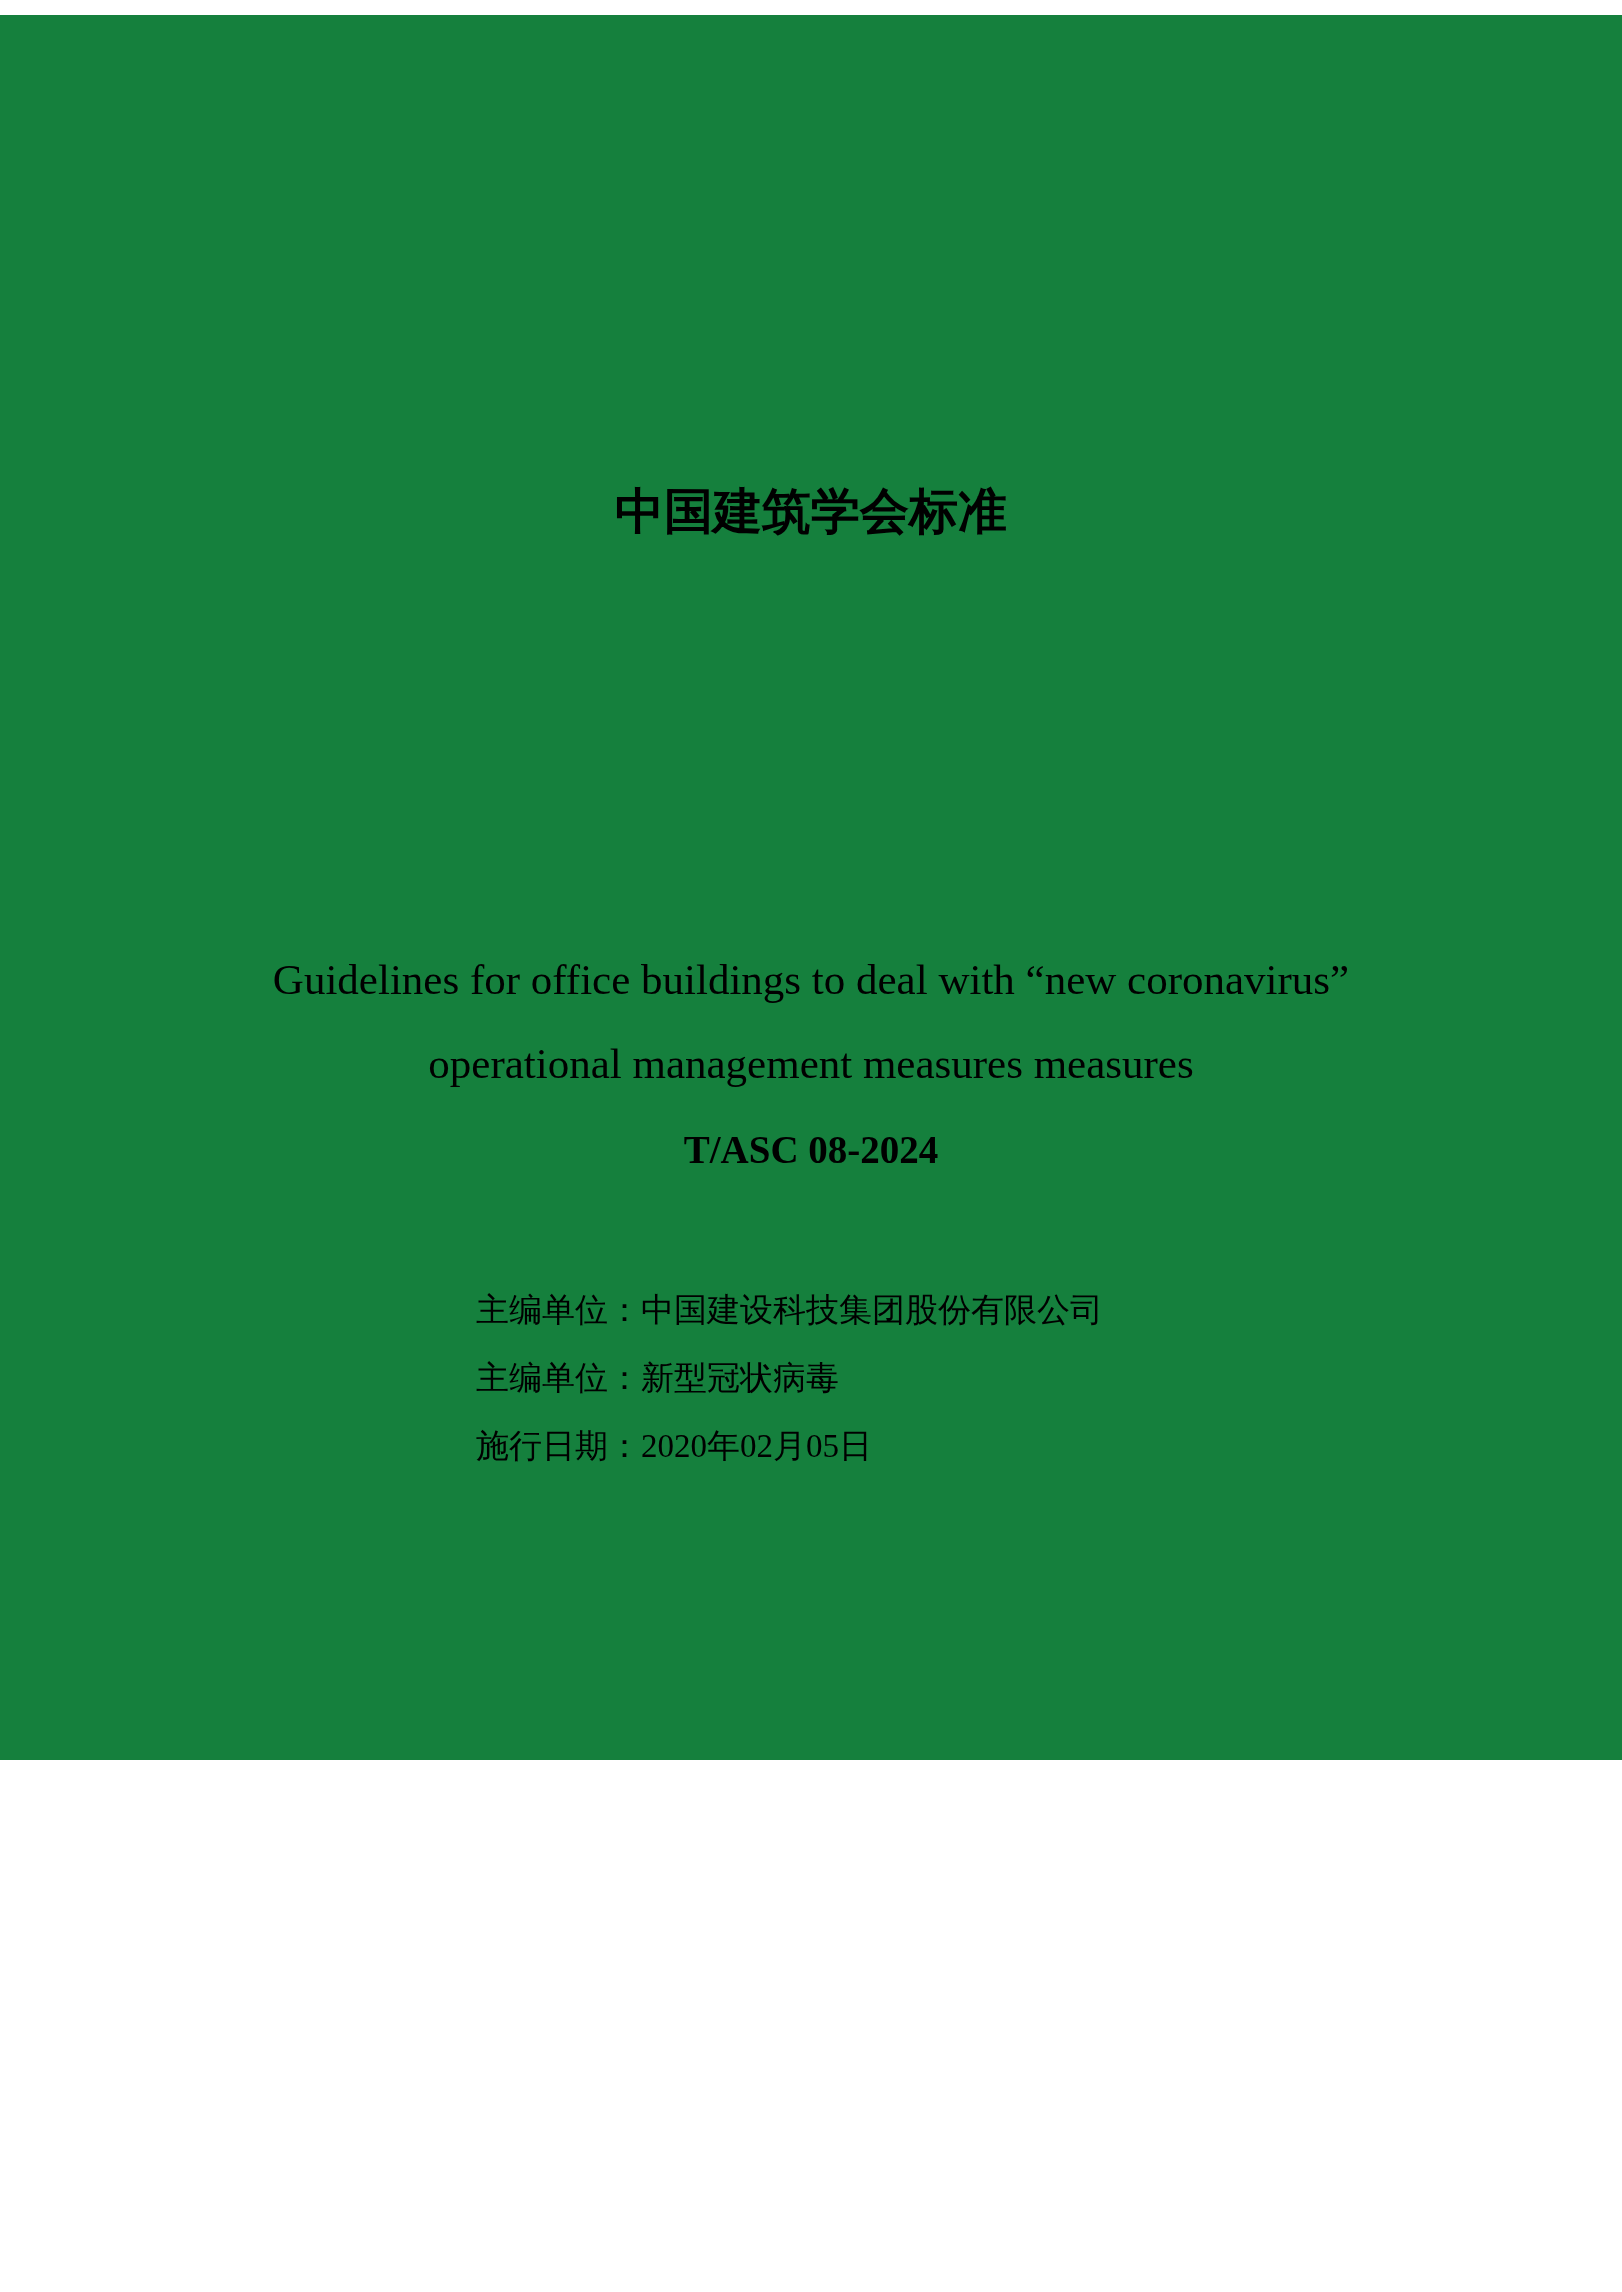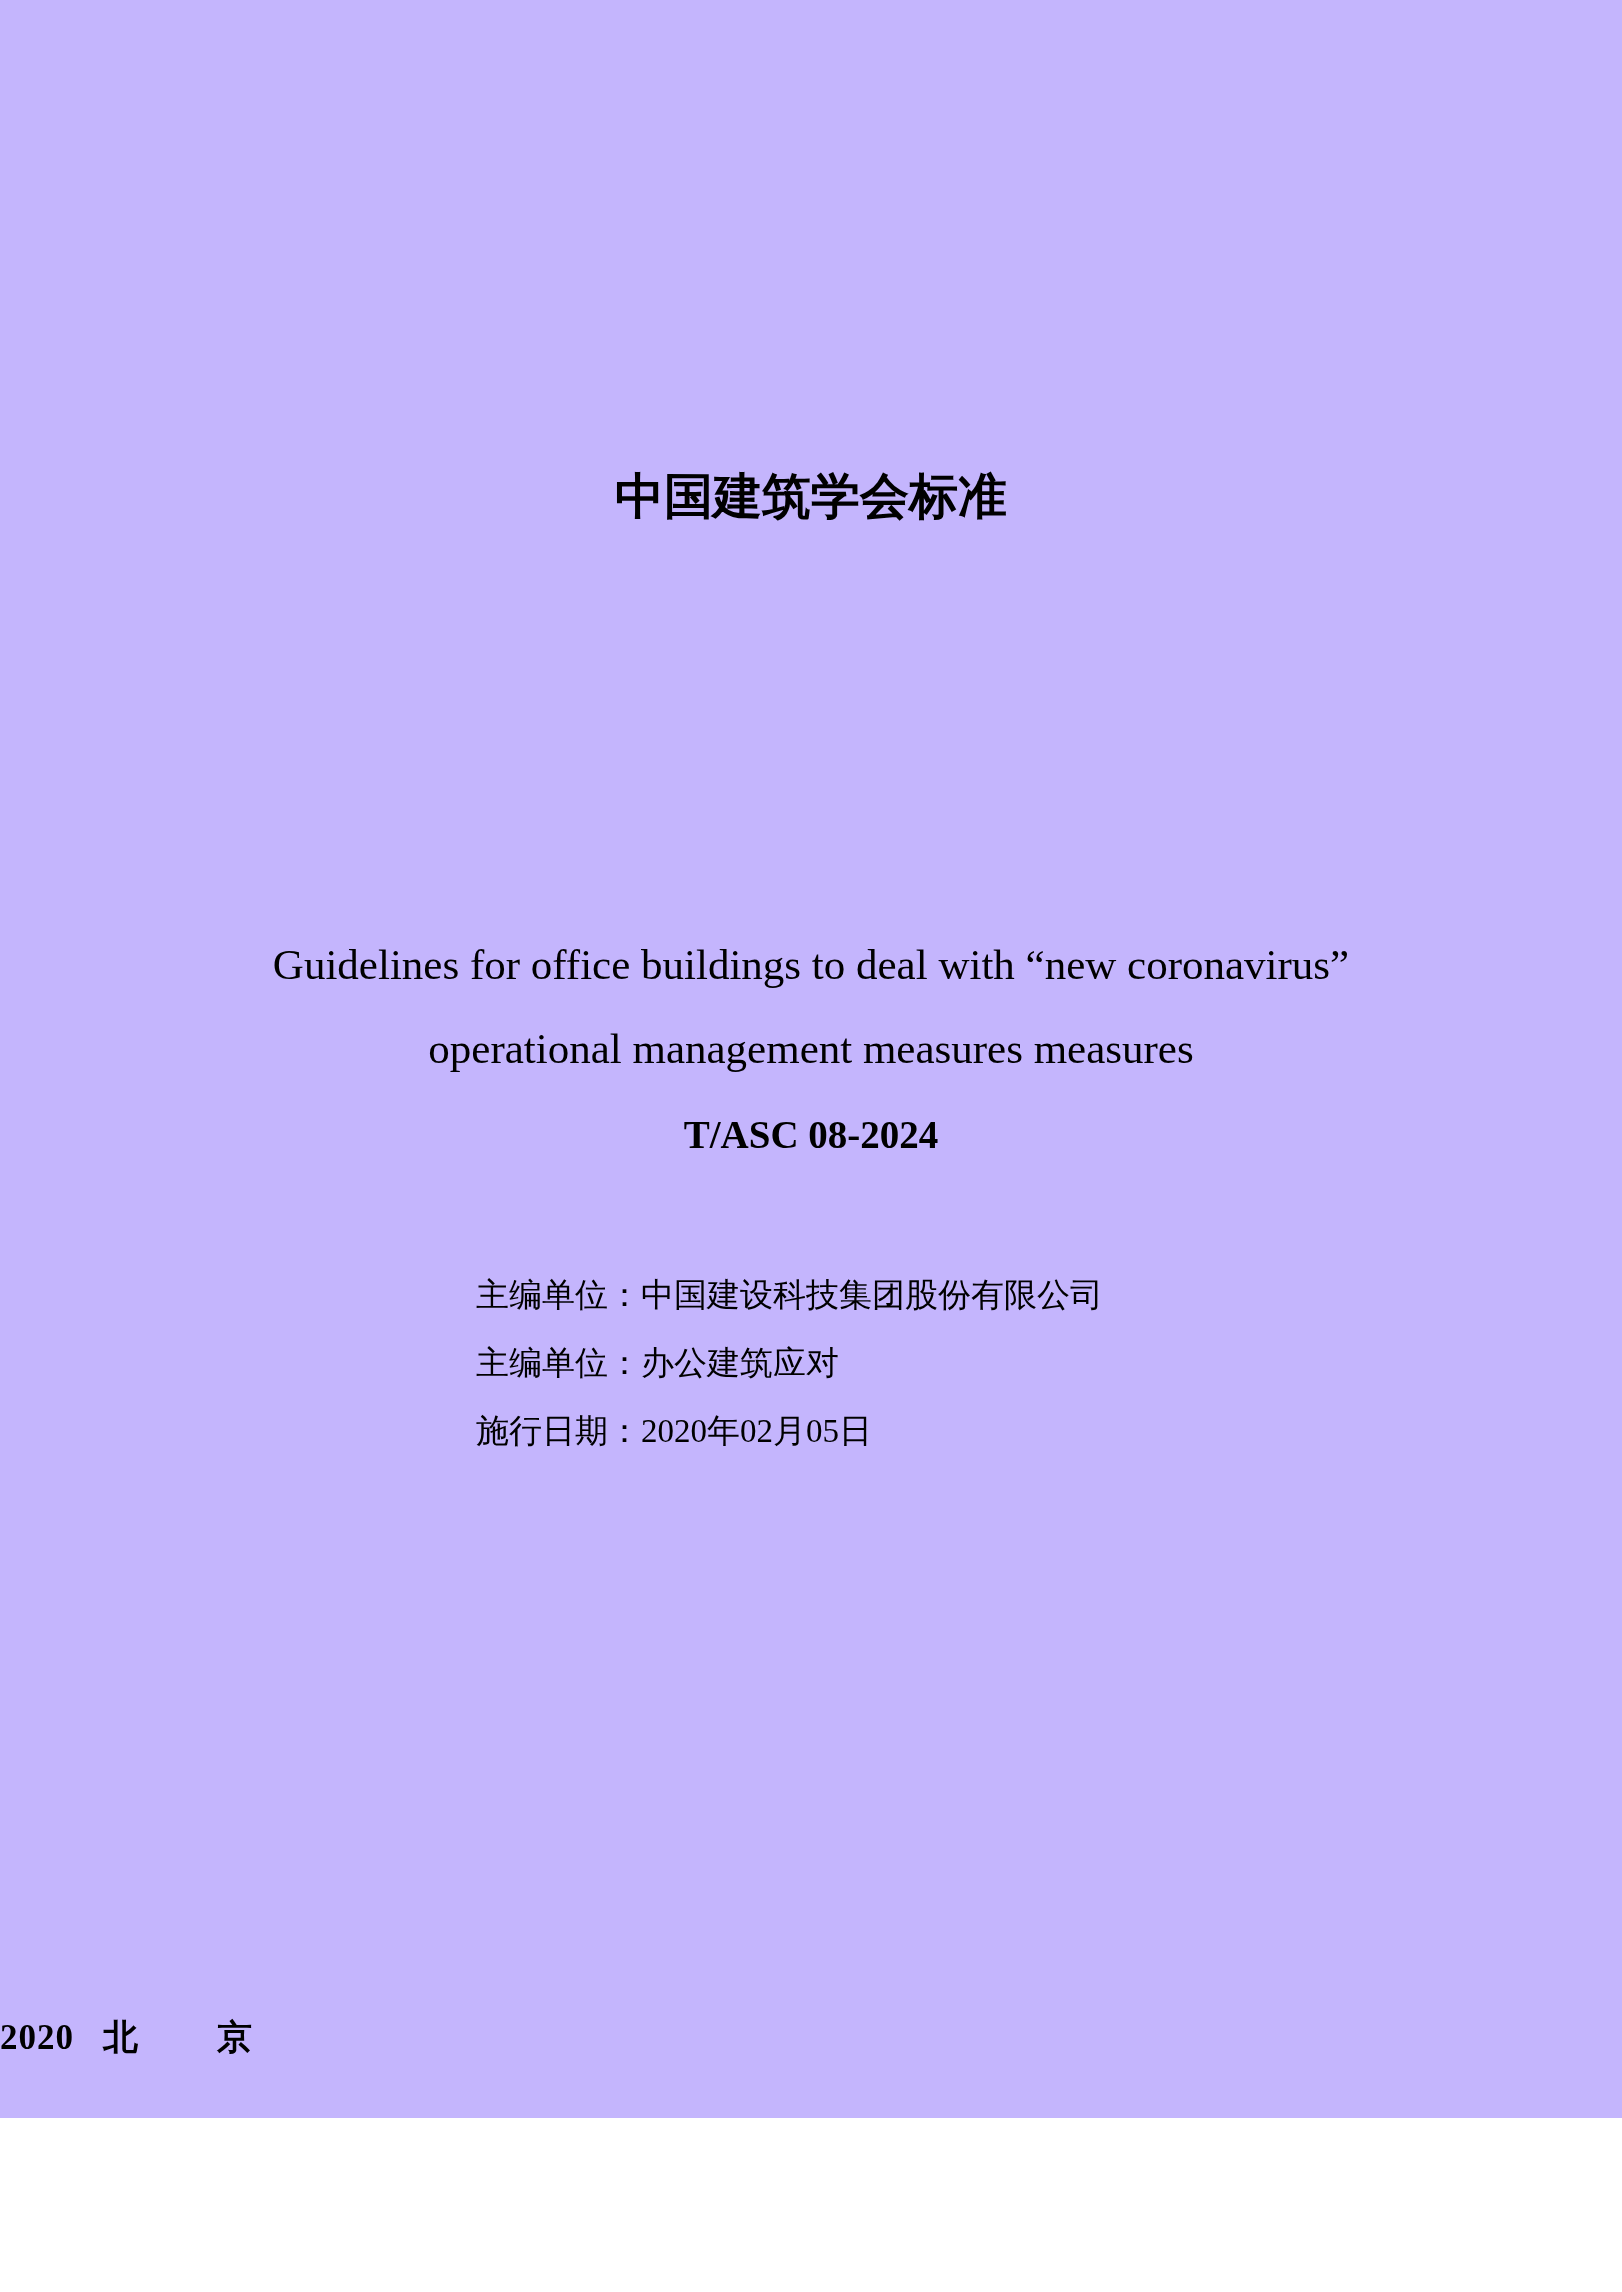--- a/index.html
+++ b/index.html
@@ -1,24 +1,24 @@
 <!DOCTYPE html>
 <html><head>
 <meta charset="utf-8">
 <style>
   * { margin: 0; padding: 0; box-sizing: border-box; }
   html, body { background: #ffffff; }
   .page {
     position: relative;
     width: 1622px;
-    height: 2118px;
-    background: #c4b5fd;
+    height: 1745px;
+    background: #15803d;
     color: #000000;
     overflow: hidden;
-    margin: 0 auto;
+    margin: 15px auto;
     font-family: "Liberation Serif", "DejaVu Serif", serif;
   }
   .society-label {
     position: absolute;
     top: 471px;
     left: 0;
     width: 100%;
     text-align: center;
     font-family: "Liberation Sans", "DejaVu Sans", sans-serif;
     font-weight: 700;
@@ -103,21 +103,21 @@
     <div>operational management measures measures</div>
   </div>
 
   <div class="standard-number">T/ASC 08-2024</div>
 
   <div class="meta">
     <div class="meta-row">
       <span>主编单位：</span><span>中国建设科技集团股份有限公司</span>
     </div>
     <div class="meta-row">
-      <span>主编单位：</span><span>办公建筑应对</span>
+      <span>主编单位：</span><span>新型冠状病毒</span>
     </div>
     <div class="meta-row">
       <span>施行日期：</span><span>2020年02月05日</span>
     </div>
   </div>
 
   <div class="footer">
     <span class="year">2020</span><span class="city">北京</span>
   </div>
 

